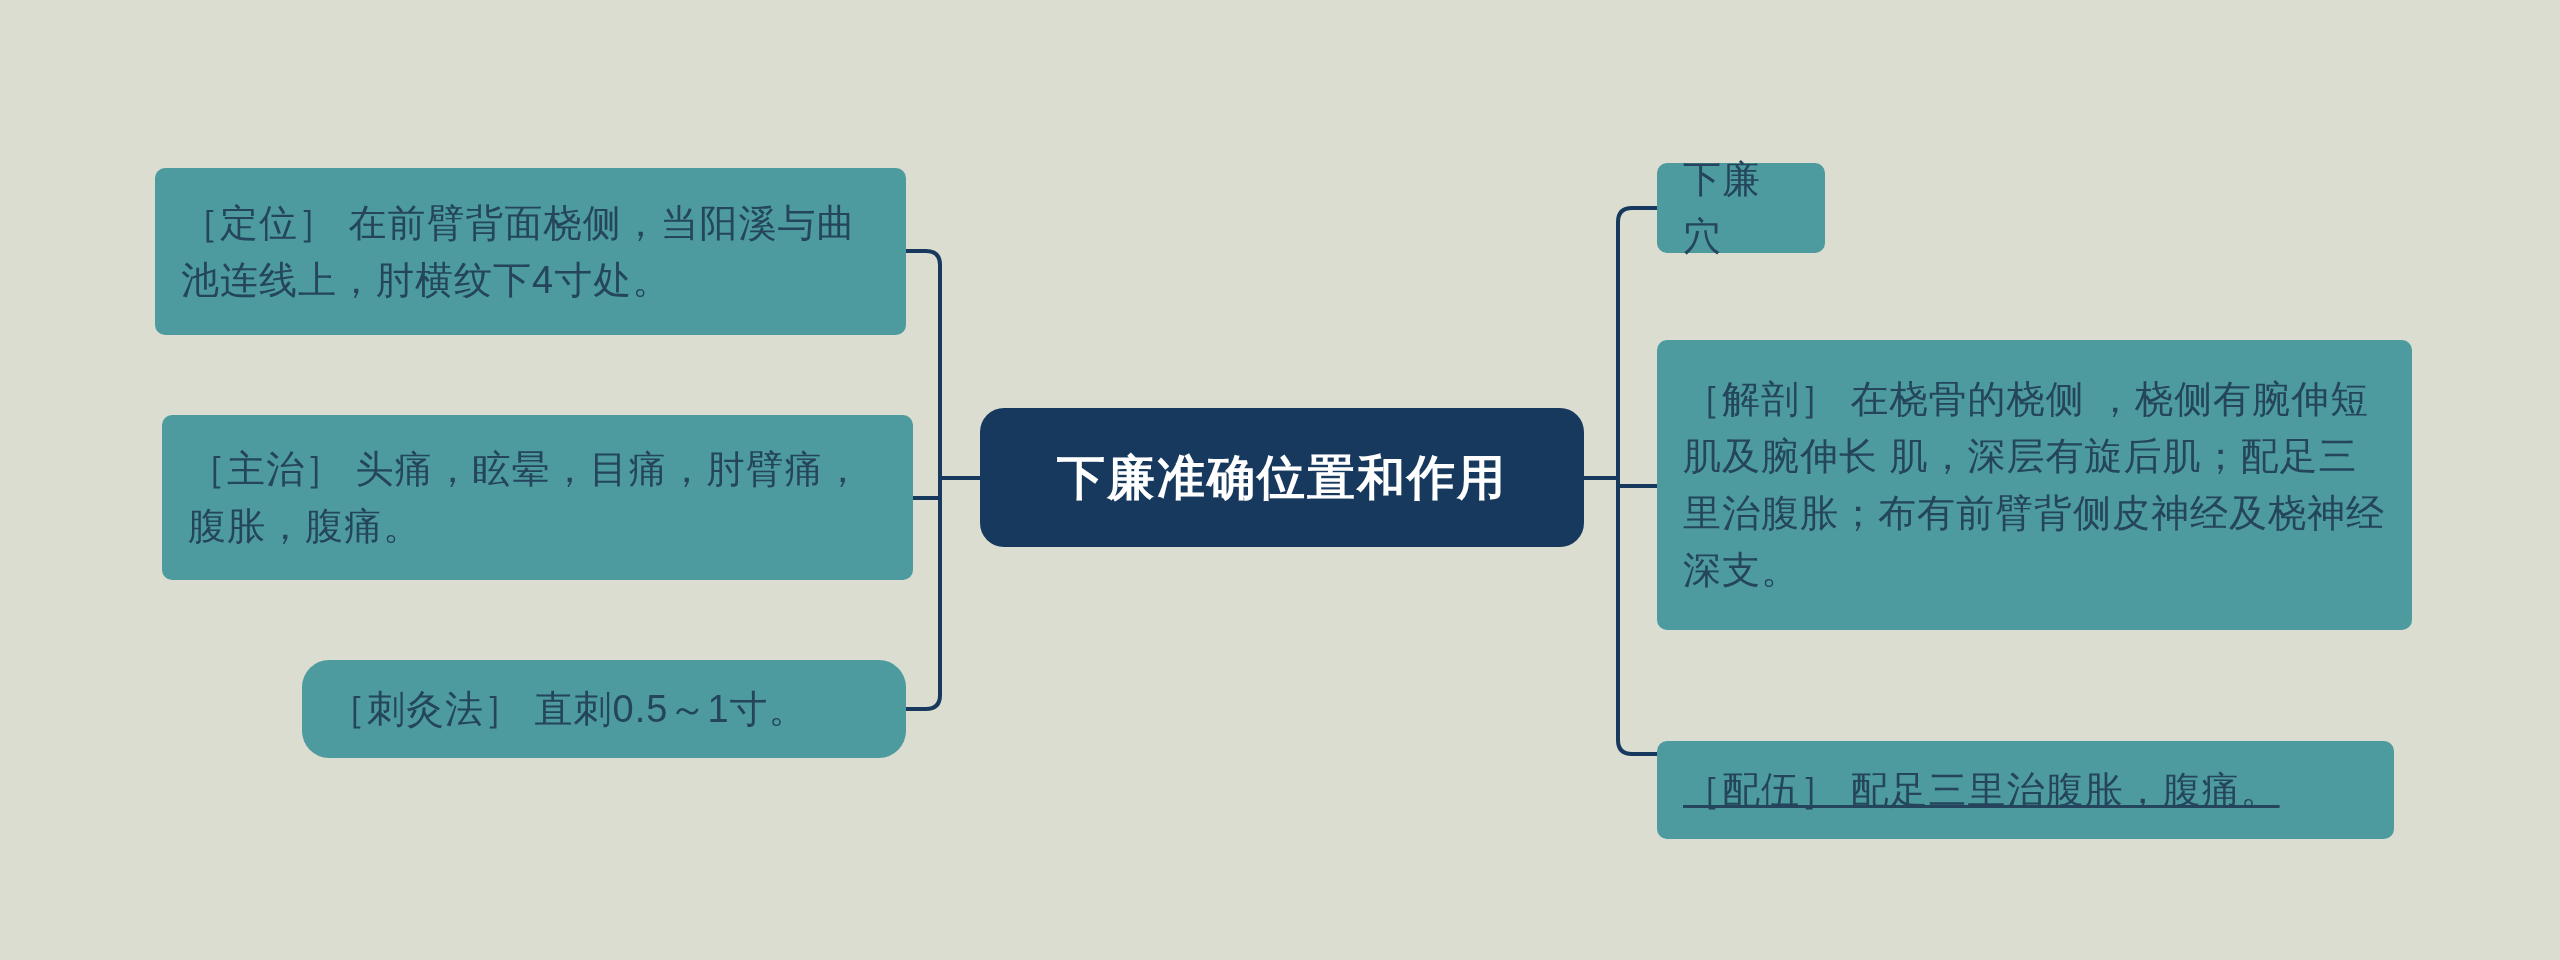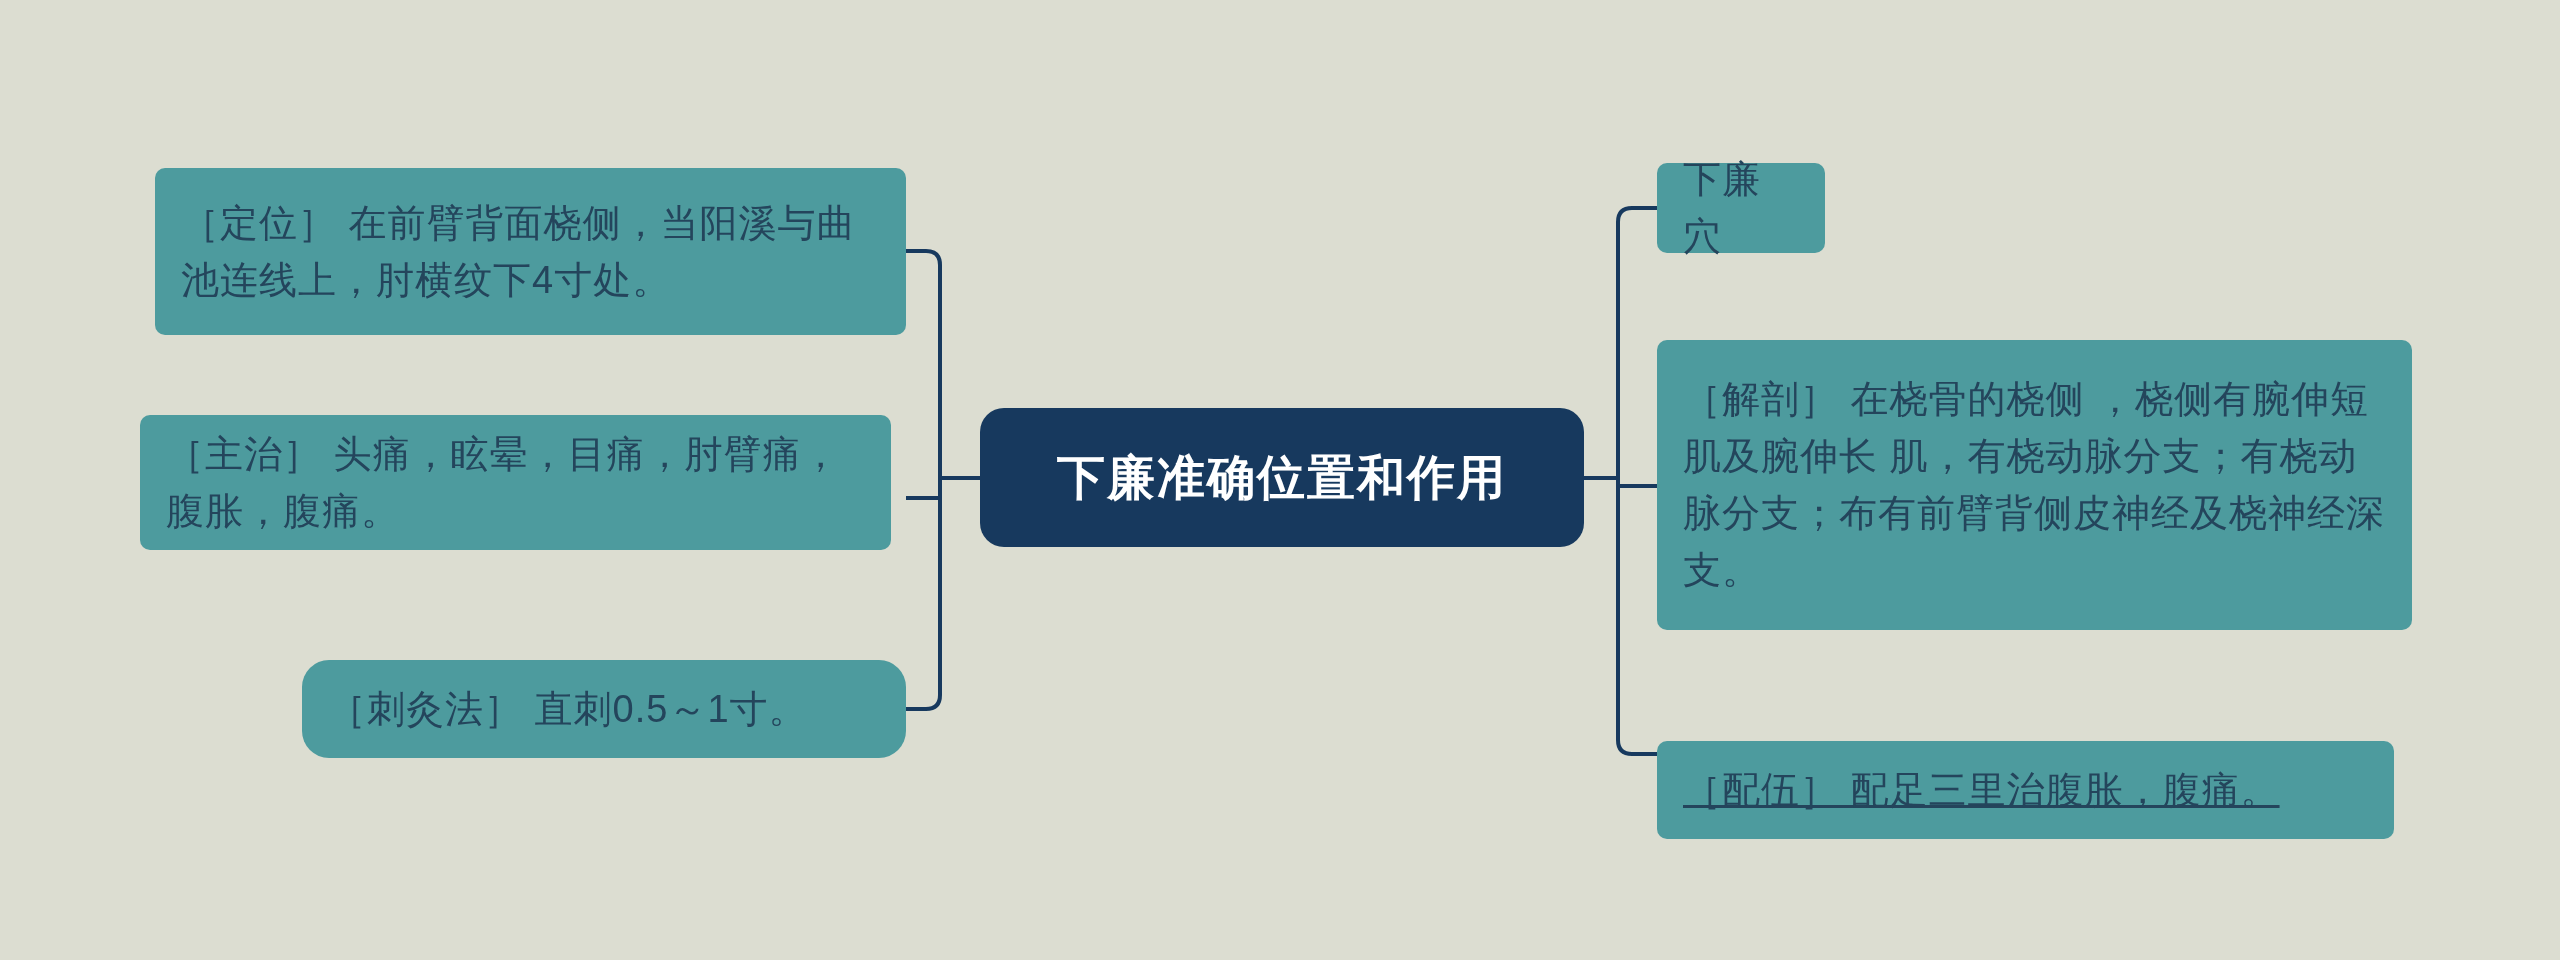--- a/index.html
+++ b/index.html
@@ -45,21 +45,21 @@
     font-size: 48px;
     font-weight: bold;
     display: flex;
     align-items: center;
     justify-content: center;
     text-align: center;
     letter-spacing: 2px;
   }
   
   .n-dingwei   { left: 155px;  top: 168px; width: 751px; height: 167px; }
-  .n-zhuzhi    { left: 140px;  top: 415px; width: 751px; height: 135px; justify-content: center; }
+  .n-zhuzhi    { left: 162px;  top: 415px; width: 751px; height: 165px; justify-content: center; }
   .n-cijiufa   { left: 302px;  top: 660px; width: 604px; height: 98px; border-radius: 27px;  }
   
   .n-center    { left: 980px;  top: 408px; width: 604px; height: 139px; }
   
   .n-xialianxue{ left: 1657px; top: 163px; width: 168px; height: 90px;  }
   .n-jiepou    { left: 1657px; top: 340px; width: 755px; height: 290px; }
   .n-peiwu     { left: 1657px; top: 741px; width: 737px; height: 98px; text-decoration: underline;  }
 </style>
 </head>
 <body>
@@ -91,20 +91,20 @@
 
   <div class="node-center n-center">
     <span>下廉准确位置和作用</span>
   </div>
 
   <div class="node n-xialianxue">
     <span>下廉穴</span>
   </div>
 
   <div class="node n-jiepou">
-    <span>［解剖］ 在桡骨的桡侧 ，桡侧有腕伸短肌及腕伸长 肌，有桡动脉分支；有桡动脉分支；布有前臂背侧皮神经及桡神经深支。</span>
+    <span>［解剖］ 在桡骨的桡侧 ，桡侧有腕伸短肌及腕伸长 肌，深层有旋后肌；配足三里治腹胀；布有前臂背侧皮神经及桡神经深支。</span>
   </div>
 
   <div class="node n-peiwu">
     <span>［配伍］ 配足三里治腹胀，腹痛。</span>
   </div>
 
 </div>
 
 </body></html>

